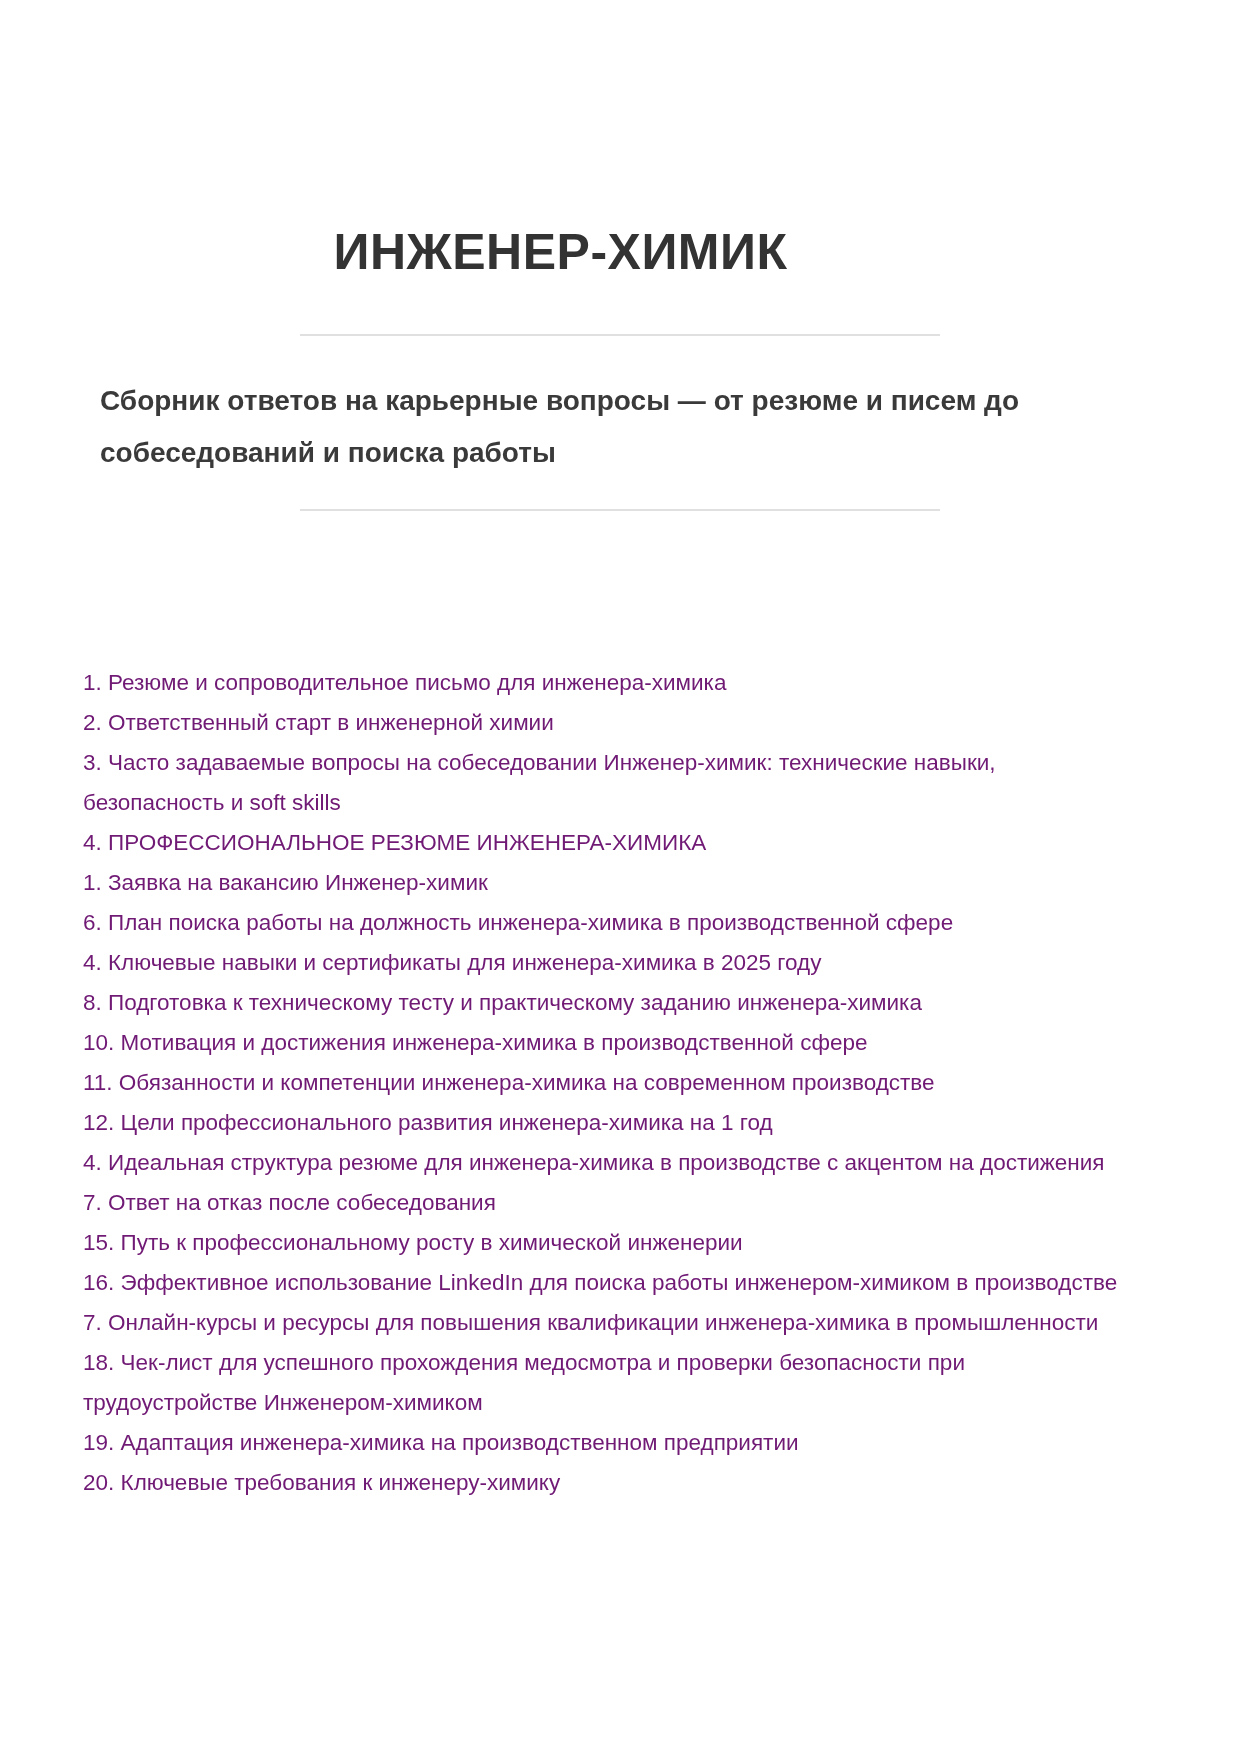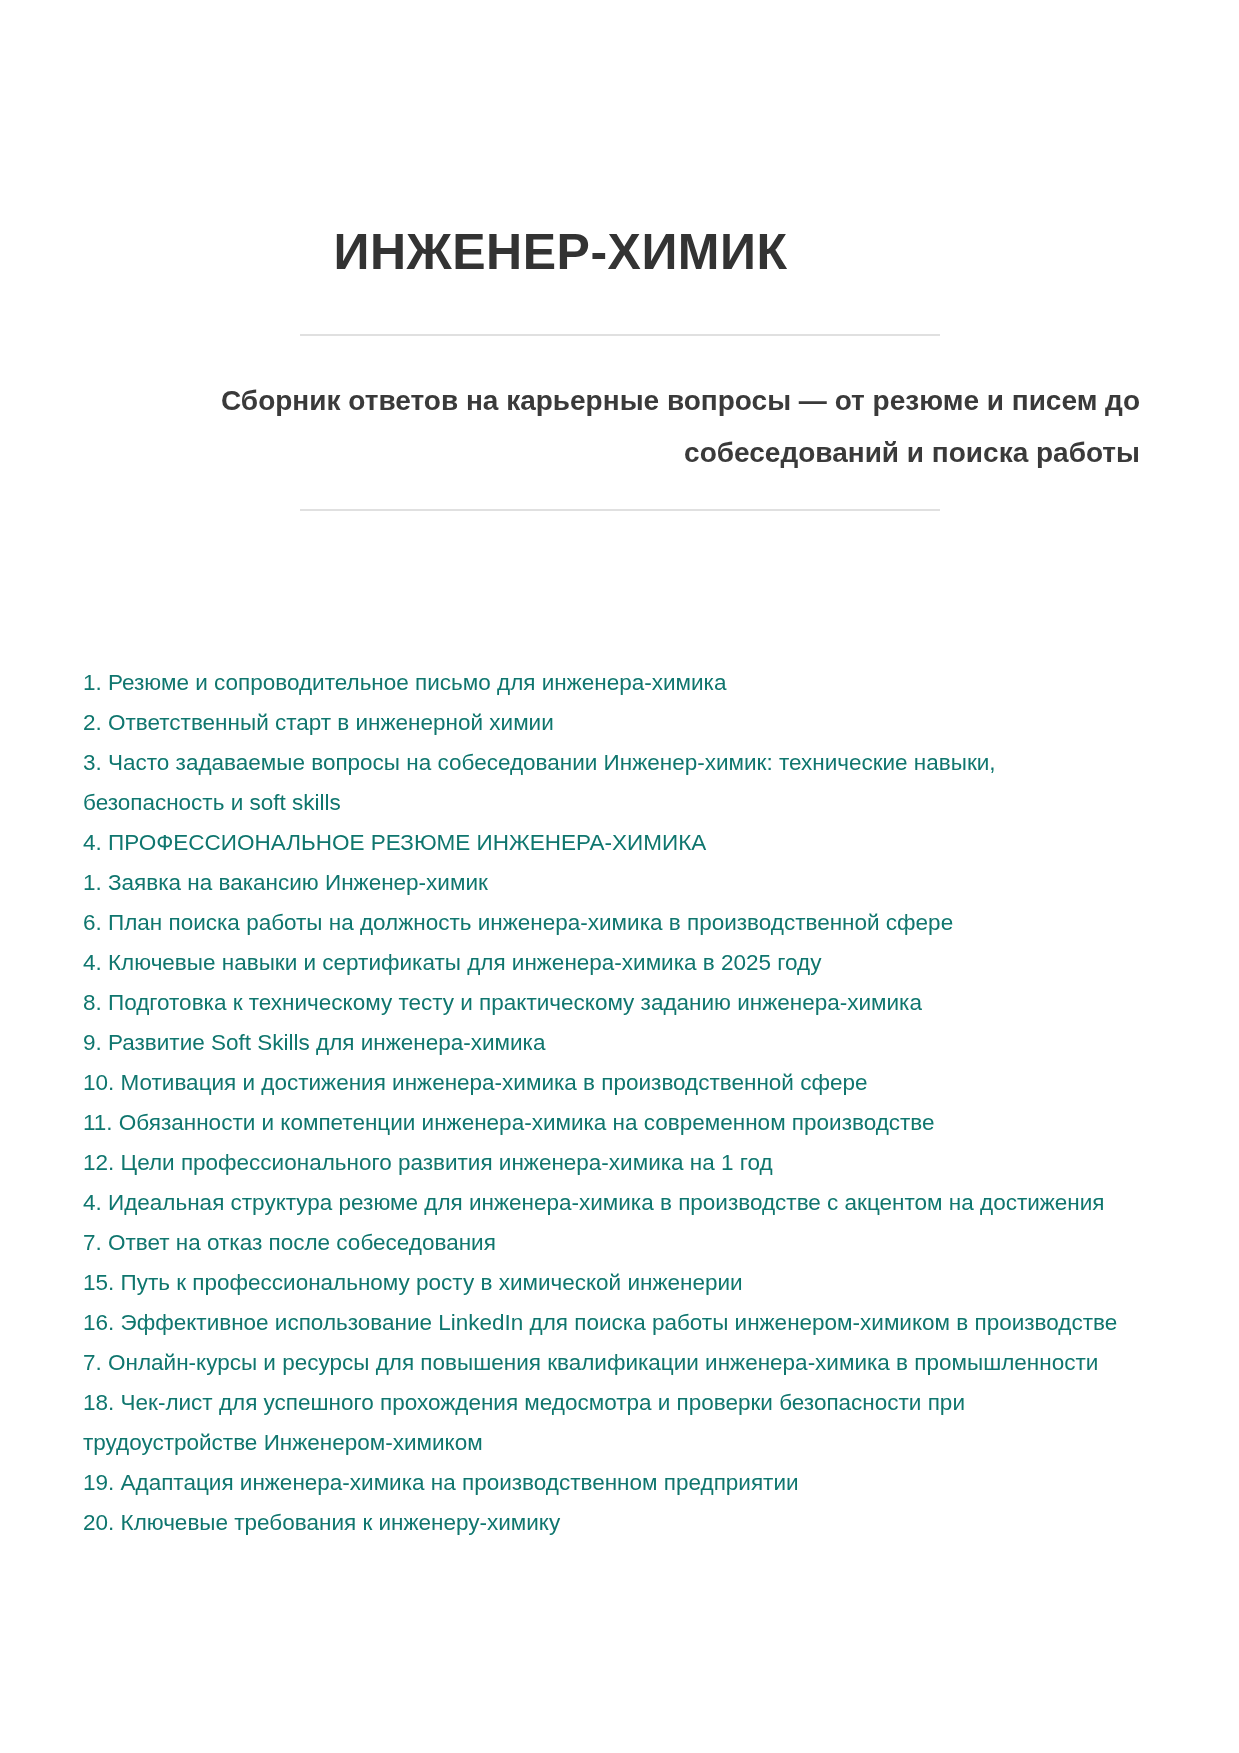--- a/index.html
+++ b/index.html
@@ -34,39 +34,39 @@
     height: 0;
     border-top: 2px solid #e0e0e0;
   }
   .divider.top { top: 334px; }
   .divider.bottom { top: 509px; }
   .subtitle {
     position: absolute;
     top: 375px;
     left: 100px;
     width: 1040px;
-    text-align: right;
+    text-align: left;
     font-size: 28px;
     font-weight: bold;
     color: #3a3a3a;
     line-height: 52px;
   }
   .toc {
     position: absolute;
     top: 663px;
     left: 83px;
     width: 1060px;
     margin: 0;
     padding: 0;
     list-style: none;
   }
   .toc li {
     font-size: 22.5px;
     line-height: 40px;
-    color: #0f766e;
+    color: #701a75;
     margin: 0;
     padding: 0;
   }
 </style>
 </head>
 <body>
 
 <h1 class="title">ИНЖЕНЕР-ХИМИК</h1>
 
 <div class="divider top"></div>
@@ -77,21 +77,20 @@
 
 <ul class="toc">
   <li>1. Резюме и сопроводительное письмо для инженера-химика</li>
   <li>2. Ответственный старт в инженерной химии</li>
   <li>3. Часто задаваемые вопросы на собеседовании Инженер-химик: технические навыки, безопасность и soft skills</li>
   <li>4. ПРОФЕССИОНАЛЬНОЕ РЕЗЮМЕ ИНЖЕНЕРА-ХИМИКА</li>
   <li>1. Заявка на вакансию Инженер-химик</li>
   <li>6. План поиска работы на должность инженера-химика в производственной сфере</li>
   <li>4. Ключевые навыки и сертификаты для инженера-химика в 2025 году</li>
   <li>8. Подготовка к техническому тесту и практическому заданию инженера-химика</li>
-  <li>9. Развитие Soft Skills для инженера-химика</li>
   <li>10. Мотивация и достижения инженера-химика в производственной сфере</li>
   <li>11. Обязанности и компетенции инженера-химика на современном производстве</li>
   <li>12. Цели профессионального развития инженера-химика на 1 год</li>
   <li>4. Идеальная структура резюме для инженера-химика в производстве с акцентом на достижения</li>
   <li>7. Ответ на отказ после собеседования</li>
   <li>15. Путь к профессиональному росту в химической инженерии</li>
   <li>16. Эффективное использование LinkedIn для поиска работы инженером-химиком в производстве</li>
   <li>7. Онлайн-курсы и ресурсы для повышения квалификации инженера-химика в промышленности</li>
   <li>18. Чек-лист для успешного прохождения медосмотра и проверки безопасности при трудоустройстве Инженером-химиком</li>
   <li>19. Адаптация инженера-химика на производственном предприятии</li>

